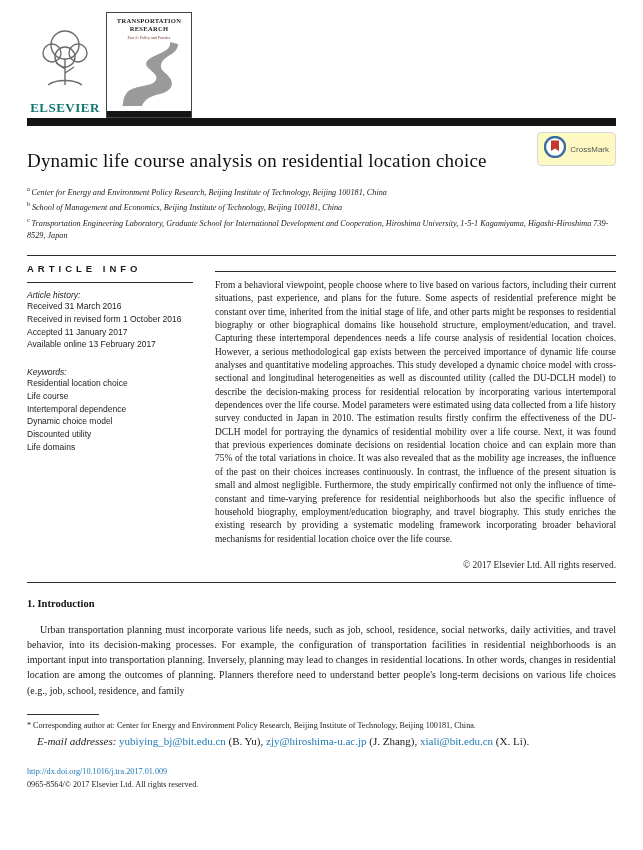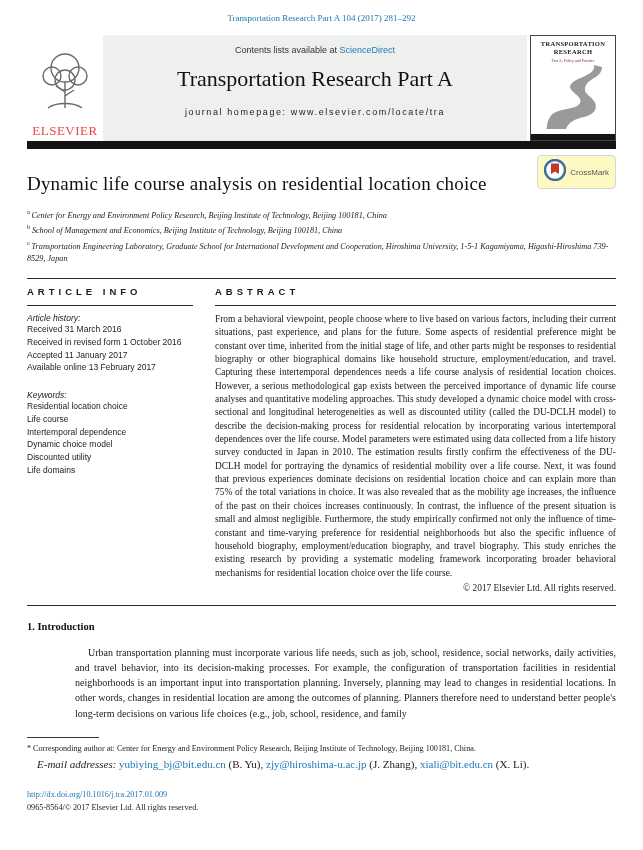--- a/index.html
+++ b/index.html
@@ -21,21 +21,21 @@
     padding-top: 13px;
   }
 
   
   .banner { display: flex; margin-top: 12px; height: 106px; }
   .logo-col {
     width: 76px; display: flex; flex-direction: column;
     align-items: center; justify-content: flex-end; padding-bottom: 2px;
   }
   .elsevier-text {
-    color: #ef4444; font-weight: normal; font-size: 13px;
+    color: #0f766e; font-weight: bold; font-size: 13px;
     letter-spacing: 0.5px; margin-top: 1px;
   }
   .banner-center {
     flex: 1; background: #eef0ee; text-align: center; padding-top: 10px;
   }
   .contents-line { font-size: 9px; font-family: "Liberation Sans", sans-serif; color: #333; }
   .link { color: #2079b5; text-decoration: none; cursor: pointer; }
   .journal-title { font-size: 22px; color: #111; margin-top: 11px; }
   .homepage-line {
     font-size: 9px; font-family: "Liberation Sans", sans-serif;
@@ -85,75 +85,65 @@
     font-size: 9.5px; letter-spacing: 4px; color: #1a1a1a;
   }
   .rule-col { border: none; border-top: 1px solid #2a2a2a; margin: 8px 0 7px 0; }
   .info-label { font-size: 8.5px; font-style: italic; font-family: "Liberation Sans", sans-serif; color: #222; }
   .info-lines { font-size: 8.5px; font-family: "Liberation Sans", sans-serif; line-height: 1.5; color: #222; }
   .kw-block { margin-top: 16px; }
   .abstract-text {
     font-size: 9.4px; line-height: 1.42; text-align: justify; color: #1a1a1a;
     font-family: "Liberation Serif", serif;
   }
-  .abstract-copyright { font-size: 9.4px; text-align: right; margin-top: 3px; }
+  .abstract-copyright { font-size: 9.4px; text-align: right; margin-top: 14px; }
   .rule-bottom { margin-top: 12px; }
 
   
   .section-heading { font-size: 10.5px; font-weight: bold; margin-top: 15px; color: #111; }
   .intro-text {
     font-size: 10px; line-height: 1.52; text-align: justify;
-    text-indent: 13px; margin-top: 13px; color: #1a1a1a; margin-left: 48px;
+    text-indent: 13px; margin-top: 13px; color: #1a1a1a;
   }
 
   
   .footnote { margin-top: 16px; }
   .fn-rule { width: 72px; border: none; border-top: 1px solid #333; margin: 0 0 4px 0; }
   .fn-line { font-size: 8.2px; line-height: 1.6; color: #222; }
   .fn-line .marker { font-size: 8px; }
   .fn-emails { font-size: 11px; line-height: 1.6; padding-left: 10px; color: #222; }
   .fn-emails .em-label { font-style: italic; }
 
   
   .footer { margin-top: 16px; font-size: 8.2px; line-height: 1.5; }
   .footer .doi { display: block; }
 </style>
 </head>
 <body>
 
 <div class="page">
 
-  <div class="citation">Transportation Research Part A 104 (2017) 281–292</div>
 
   <div class="banner">
     <div class="logo-col">
       <span>
         <svg width="58" height="72" viewBox="0 0 58 72">
           <g fill="none" stroke="#6b6b6b" stroke-width="1.4">
             <circle cx="29" cy="22" r="14"></circle>
             <circle cx="16" cy="30" r="9"></circle>
             <circle cx="42" cy="30" r="9"></circle>
             <circle cx="29" cy="34" r="10"></circle>
             <path d="M29 36 L29 62 M29 46 L20 40 M29 50 L38 44"></path>
             <path d="M12 62 C20 56, 38 56, 46 62"></path>
           </g>
         </svg>
       </span>
       <div class="elsevier-text">ELSEVIER</div>
     </div>
 
-    <div class="banner-center">
-      <div class="contents-line">
-        <span>Contents lists available at </span><span class="link">ScienceDirect</span>
-      </div>
-      <div class="journal-title">Transportation Research Part A</div>
-      <div class="homepage-line">
-        <span>journal homepage: </span><span>www.elsevier.com/locate/tra</span>
-      </div>
-    </div>
 
     <div class="cover-col">
       <div class="cover-title">TRANSPORTATION RESEARCH</div>
       <div class="cover-subtitle">Part A: Policy and Practice</div>
       <div class="cover-art">
         <svg width="70" height="64" viewBox="0 0 70 64">
           <path d="M56 0 C58 10, 40 12, 34 18 C26 26, 46 30, 42 38 C38 46, 18 42, 12 52 C8 58, 10 62, 8 64 L28 64 C30 58, 36 54, 46 52 C58 49, 60 42, 56 36 C52 30, 44 28, 48 20 C52 13, 64 12, 64 2 Z" fill="#9a9a9a"></path>
         </svg>
       </div>
       <div class="cover-bottom-bar"></div>
@@ -203,21 +193,20 @@
           <div>Life course</div>
           <div>Intertemporal dependence</div>
           <div>Dynamic choice model</div>
           <div>Discounted utility</div>
           <div>Life domains</div>
         </div>
       </div>
     </div>
 
     <div class="info-right">
-      <div class="block-heading">ABSTRACT</div>
       <hr class="rule-col">
       <div class="abstract-text">From a behavioral viewpoint, people choose where to live based on various factors, including their current situations, past experience, and plans for the future. Some aspects of residential preference might be constant over time, inherited from the initial stage of life, and other parts might be responses to residential biography or other biographical domains like household structure, employment/education, and travel. Capturing these intertemporal dependences needs a life course analysis of residential location choices. However, a serious methodological gap exists between the perceived importance of dynamic life course analyses and quantitative modeling approaches. This study developed a dynamic choice model with cross-sectional and longitudinal heterogeneities as well as discounted utility (called the DU-DCLH model) to describe the decision-making process for residential relocation by incorporating various intertemporal dependences over the life course. Model parameters were estimated using data collected from a life history survey conducted in Japan in 2010. The estimation results firstly confirm the effectiveness of the DU-DCLH model for portraying the dynamics of residential mobility over a life course. Next, it was found that previous experiences dominate decisions on residential location choice and can explain more than 75% of the total variations in choice. It was also revealed that as the mobility age increases, the influence of the past on their choices increases continuously. In contrast, the influence of the present situation is small and almost negligible. Furthermore, the study empirically confirmed not only the influence of time-constant and time-varying preference for residential neighborhoods but also the specific influence of household biography, employment/education biography, and travel biography. This study enriches the existing research by providing a systematic modeling framework incorporating broader behavioral mechanisms for residential location choice over the life course.</div>
       <div class="abstract-copyright">© 2017 Elsevier Ltd. All rights reserved.</div>
     </div>
   </div>
 
   <hr class="rule-full rule-bottom">
 
   <div class="section-heading">1. Introduction</div>
   <div class="intro-text">Urban transportation planning must incorporate various life needs, such as job, school, residence, social networks, daily activities, and travel behavior, into its decision-making processes. For example, the configuration of transportation facilities in residential neighborhoods is an important input into transportation planning. Inversely, planning may lead to changes in residential locations. In other words, changes in residential location are among the outcomes of planning. Planners therefore need to understand better people's long-term decisions on various life choices (e.g., job, school, residence, and family</div>

